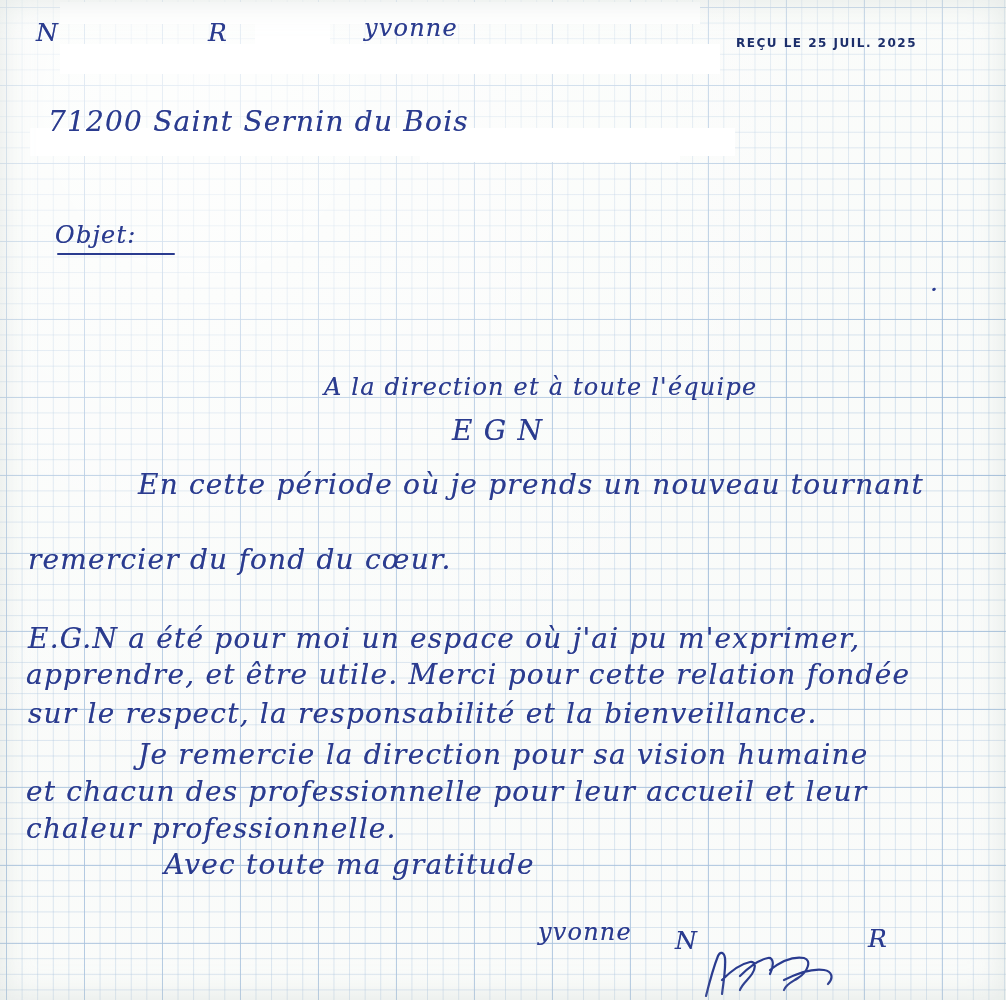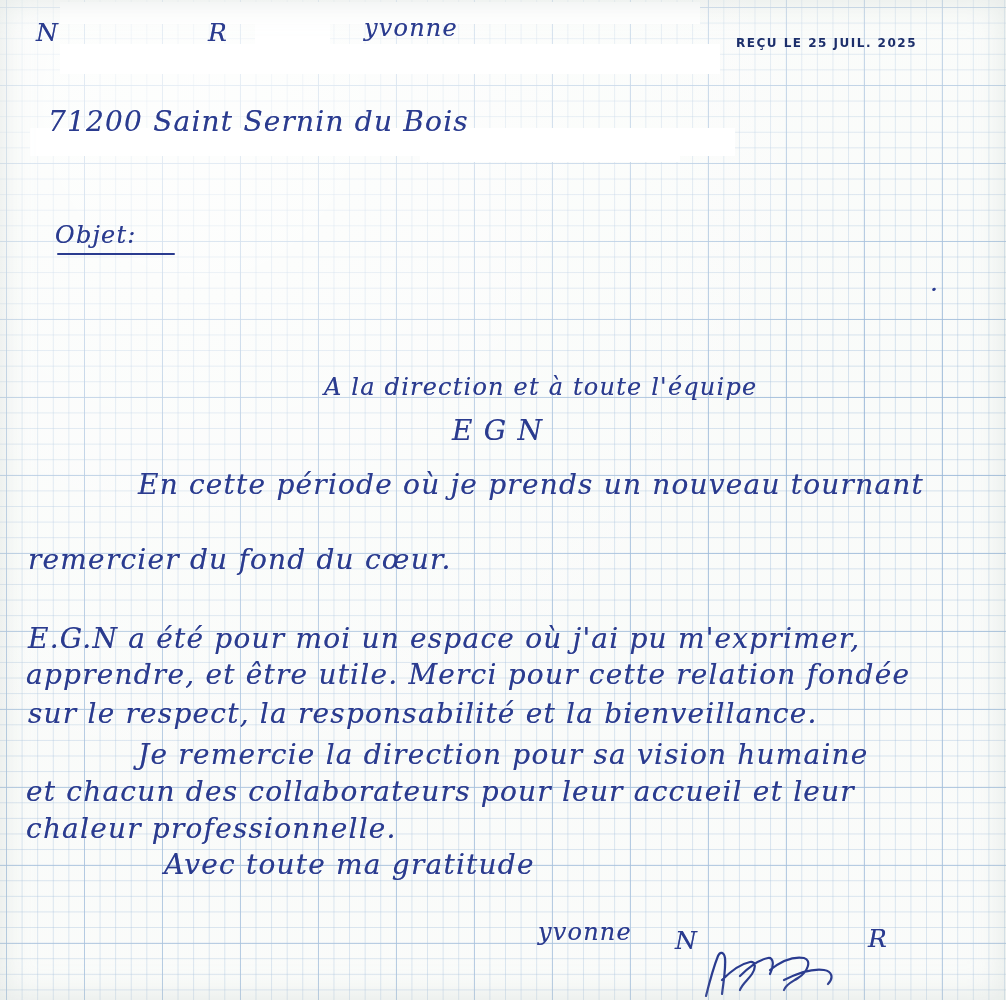--- a/index.html
+++ b/index.html
@@ -139,21 +139,21 @@
   <div class="hw lg" style="left:452px; top:414px;">E G N</div>
 
   <div class="hw lg" style="left:138px; top:468px;">En cette période où je prends un nouveau tournant</div>
   <div class="hw lg" style="left:28px; top:543px;">remercier du fond du cœur.</div>
 
   <div class="hw lg" style="left:28px; top:622px;">E.G.N a été pour moi un espace où j'ai pu m'exprimer,</div>
   <div class="hw lg" style="left:26px; top:658px;">apprendre, et être utile. Merci pour cette relation fondée</div>
   <div class="hw lg" style="left:28px; top:697px;">sur le respect, la responsabilité et la bienveillance.</div>
 
   <div class="hw lg" style="left:138px; top:738px;">Je remercie la direction pour sa vision humaine</div>
-  <div class="hw lg" style="left:26px; top:775px;">et chacun des collaborateurs pour leur accueil et leur</div>
+  <div class="hw lg" style="left:26px; top:775px;">et chacun des professionnelle pour leur accueil et leur</div>
   <div class="hw lg" style="left:26px; top:812px;">chaleur professionnelle.</div>
 
   <div class="hw lg" style="left:148px; top:848px;padding-left:16px;">Avec toute ma gratitude</div>
 
   <div class="hw xl" style="left:538px; top:918px;">yvonne</div>
   <div class="hw md" style="left:675px; top:926px;">N</div>
   <div class="hw md" style="left:868px; top:924px;">R</div>
 
   <div class="signature">
     <svg width="160" height="48" viewBox="0 0 160 48" fill="none">

